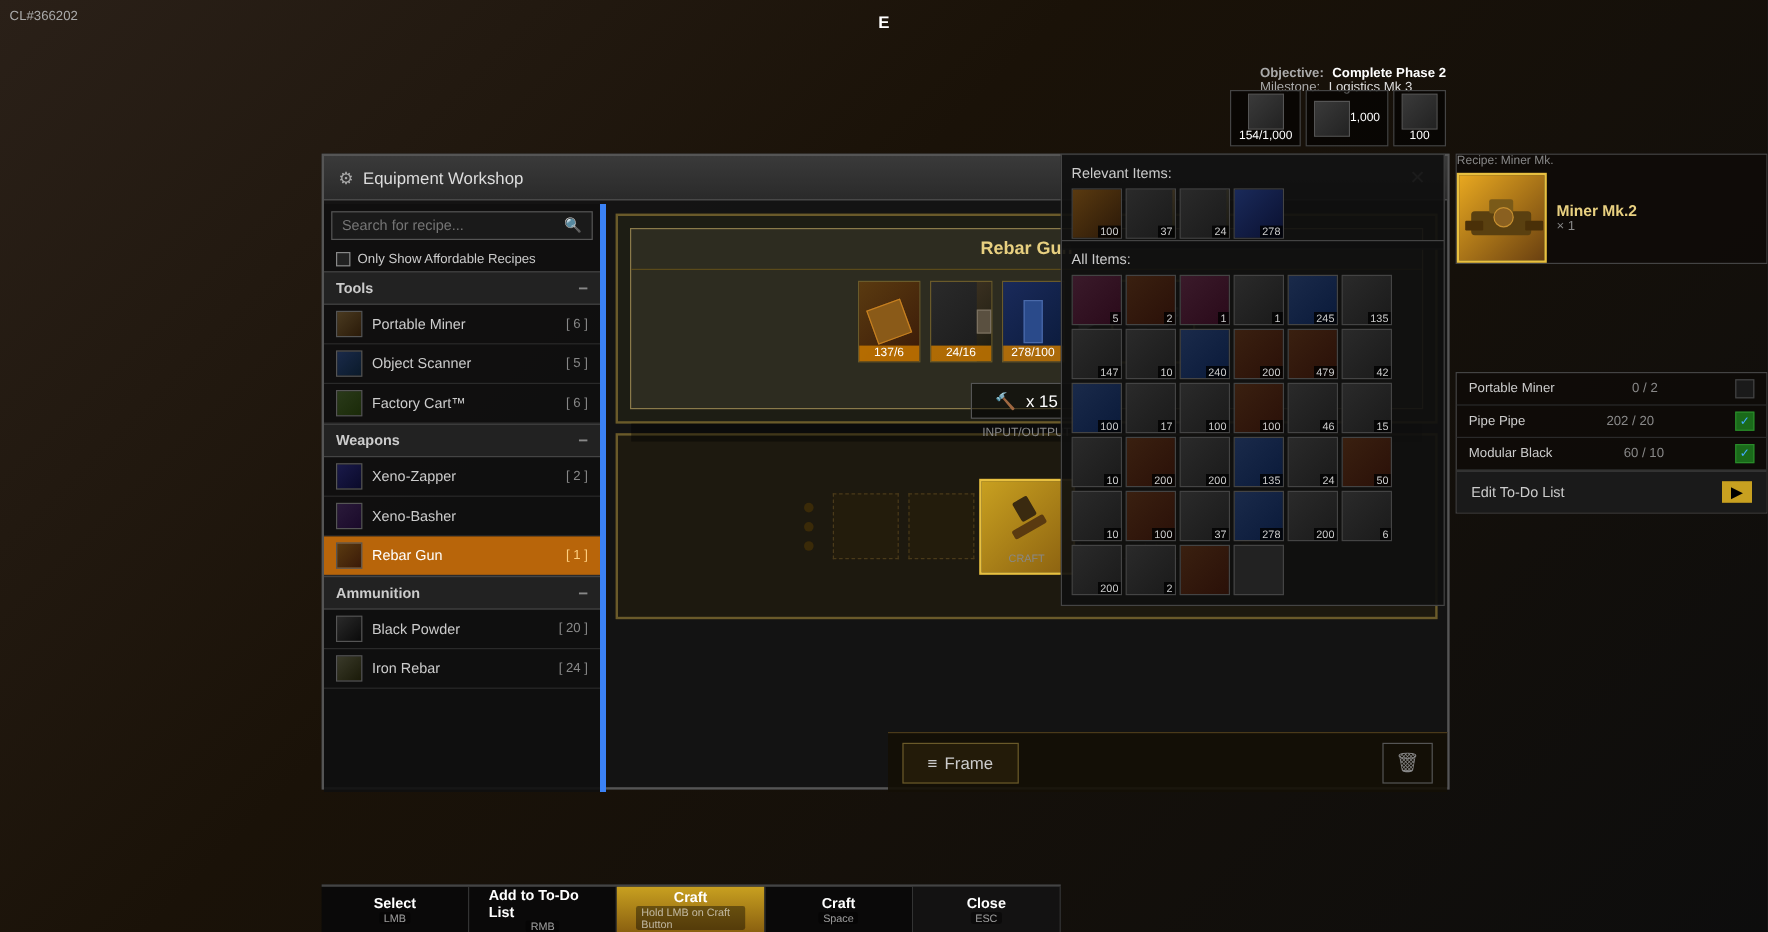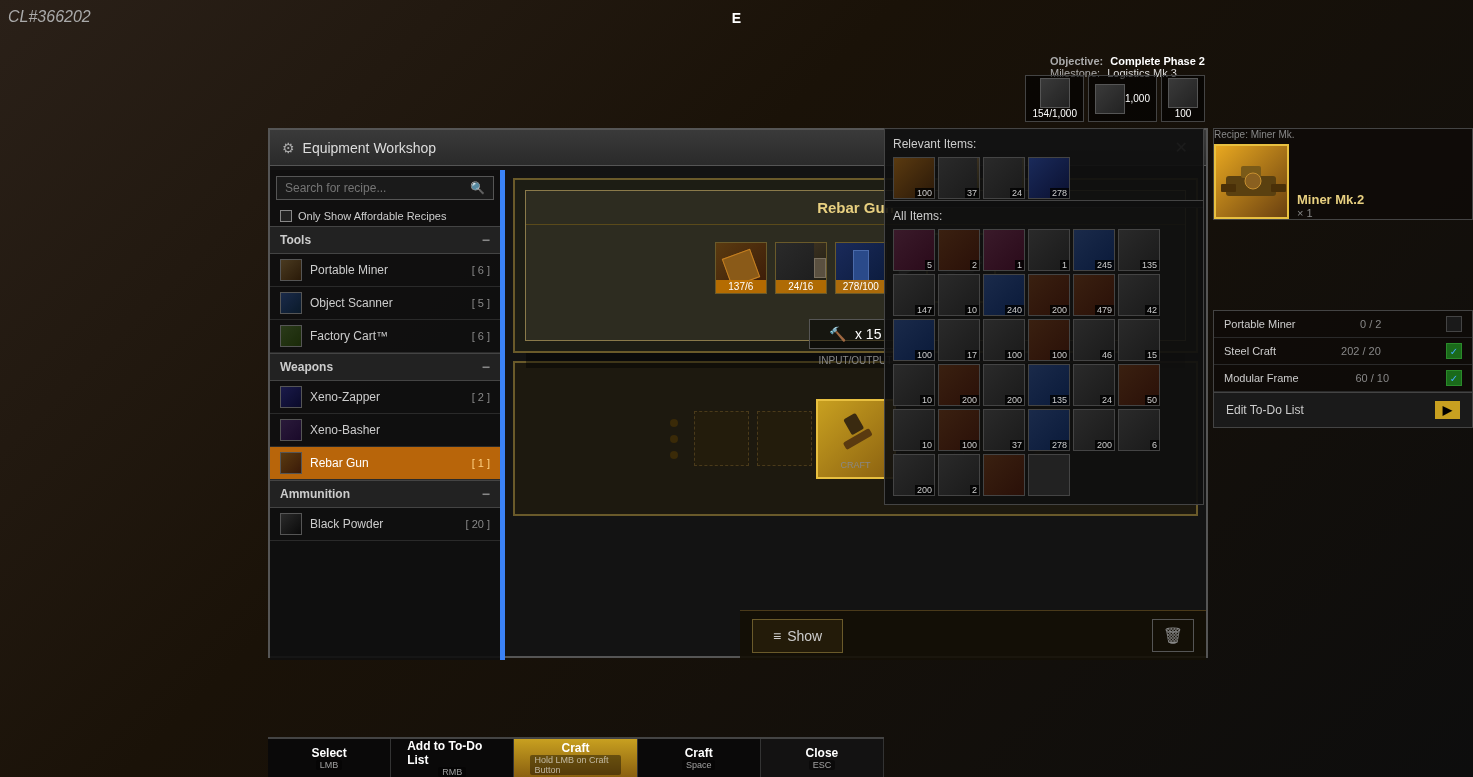--- a/index.html
+++ b/index.html
@@ -17,22 +17,21 @@
       inset: 0;
       background: linear-gradient(135deg, #2a2018 0%, #1a1208 40%, #0d0d0d 100%);
     }
 
     
     .hud-cl {
       position: absolute;
       top: 8px;
       left: 8px;
       color: #aaa;
-      font-size: 16px;
-      font-style: italic;
+      font-size: 11px;
     }
 
     
     .hud-e {
       position: absolute;
       top: 10px;
       left: 50%;
       transform: translateX(-50%);
       color: #fff;
       font-size: 14px;
@@ -204,21 +203,21 @@
     }
 
     .ingredient-slot {
       display: flex;
       flex-direction: column;
       align-items: center;
       gap: 3px;
     }
     .ingredient-icon {
       width: 52px;
-      height: 52px;
+      height: 68px;
       background: linear-gradient(135deg, #3a3020 0%, #2a2010 100%);
       border: 1px solid #6a5a2a;
       position: relative;
     }
     .ingredient-count {
       position: absolute;
       bottom: 0;
       left: 0;
       right: 0;
       background: rgba(200,120,0,0.85);
@@ -567,20 +566,25 @@
     </div>
 
     <div class="category-header">
       <span>Ammunition</span>
       <span class="category-toggle">−</span>
     </div>
     <div class="recipe-item">
       <div class="recipe-icon" style="background:linear-gradient(135deg,#2a2a2a,#0a0a0a);"></div>
       <span>Black Powder</span>
       <span class="recipe-count">[ 20 ]</span>
+    </div>
+    <div class="recipe-item">
+      <div class="recipe-icon" style="background:linear-gradient(135deg,#3a3a2a,#1a1a08);"></div>
+      <span>Iron Rebar</span>
+      <span class="recipe-count">[ 24 ]</span>
     </div>
   </div>
 
   <div class="main-content">
 
     <div class="recipe-display">
       <div class="recipe-display-inner">
         <div class="recipe-name">Rebar Gun</div>
         <div class="recipe-ingredients">
 
@@ -664,21 +668,21 @@
       <div style="display:flex;flex-direction:column;gap:8px;margin-left:12px;">
         <div class="craft-dot"></div>
         <div class="craft-dot"></div>
         <div class="craft-dot"></div>
       </div>
     </div>
 
     <div class="sort-bar">
       <button class="sort-button">
         <span>≡</span>
-        <span>Show</span>
+        <span>Frame</span>
       </button>
       <button class="delete-button">🗑</button>
     </div>
   </div>
 </div>
 
 <div style="position:absolute;top:128px;left:884px;width:320px;background:rgba(15,15,15,0.92);border:1px solid #444;padding:8px;">
   <div class="panel-title">Relevant Items:</div>
   <div class="items-grid">
     <div class="item-cell item-orange">
@@ -803,21 +807,21 @@
     <div class="item-cell item-gray">
         <div class="item-cell-count">2</div>
       </div>
     <div class="item-cell item-orange"></div>
     <div class="item-cell"></div>
   </div>
 </div>
 
 <div style="position:absolute;top:128px;right:0;width:260px;background:rgba(15,12,8,0.95);border:1px solid #444;padding:0;">
   <div style="color:#888;font-size:10px;margin-bottom:4px;">Recipe: Miner Mk.</div>
-  <div style="display:flex;gap:8px;align-items:flex-end;">
+  <div style="display:flex;gap:8px;align-items:center;">
     <div style="width:75px;height:75px;background:linear-gradient(135deg,#e8a820,#6a4010);border:2px solid #e8c040;flex-shrink:0;">
       <svg width="75" height="75" viewBox="0 0 75 75">
         <rect x="10" y="30" width="50" height="20" fill="#5a4010" rx="3"></rect>
         <rect x="25" y="20" width="20" height="12" fill="#7a5a18" rx="2"></rect>
         <rect x="5" y="38" width="15" height="8" fill="#4a3008" rx="1"></rect>
         <rect x="55" y="38" width="15" height="8" fill="#4a3008" rx="1"></rect>
         <circle cx="37" cy="35" r="8" fill="#8a6020" stroke="#c89030" stroke-width="1"></circle>
       </svg>
     </div>
     <div>
@@ -828,26 +832,26 @@
 </div>
 
 <div style="position:absolute;top:310px;right:0;width:260px;background:rgba(15,12,8,0.95);border:1px solid #444;">
 
   <div class="todo-item">
     <span>Portable Miner</span>
     <span class="todo-progress">0 / 2</span>
     <div style="width:16px;height:16px;background:#1a1a1a;border:1px solid #444;"></div>
   </div>
   <div class="todo-item">
-    <span>Steel Craft</span>
+    <span>Pipe Pipe</span>
     <span class="todo-progress">202 / 20</span>
     <div class="todo-check">✓</div>
   </div>
   <div class="todo-item">
-    <span>Modular Frame</span>
+    <span>Modular Black</span>
     <span class="todo-progress">60 / 10</span>
     <div class="todo-check">✓</div>
   </div>
 
   <div class="edit-todo-btn">
     <span>Edit To-Do List</span>
     <span style="background:#c8a020;color:#000;padding:2px 8px;font-weight:bold;">▶</span>
   </div>
 </div>
 

